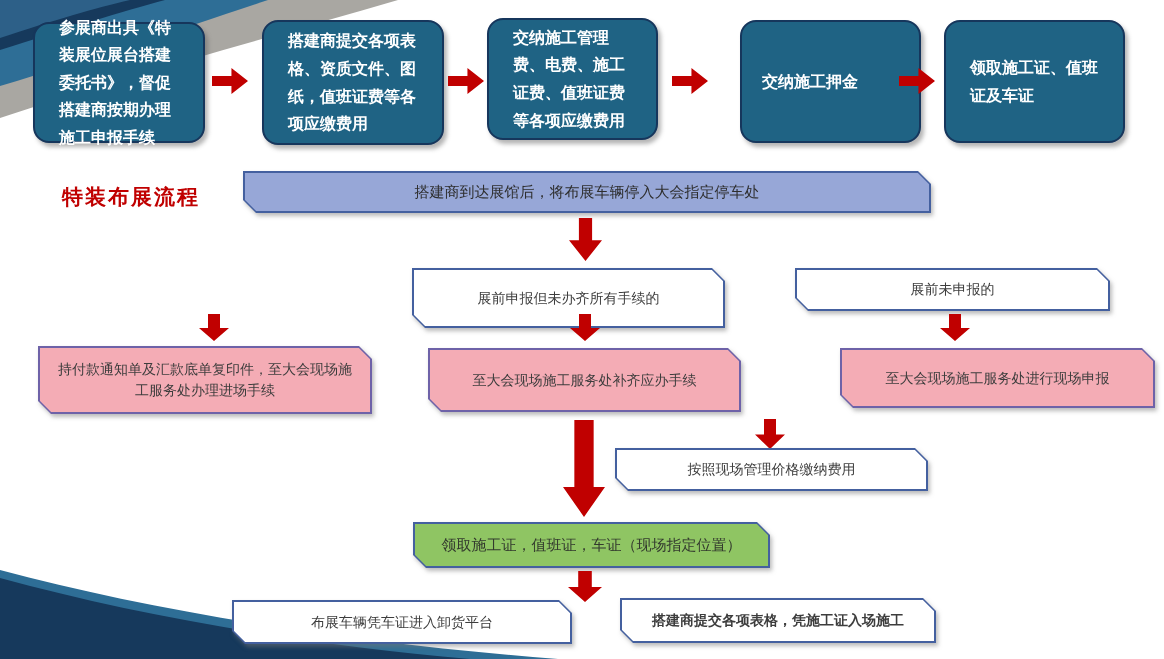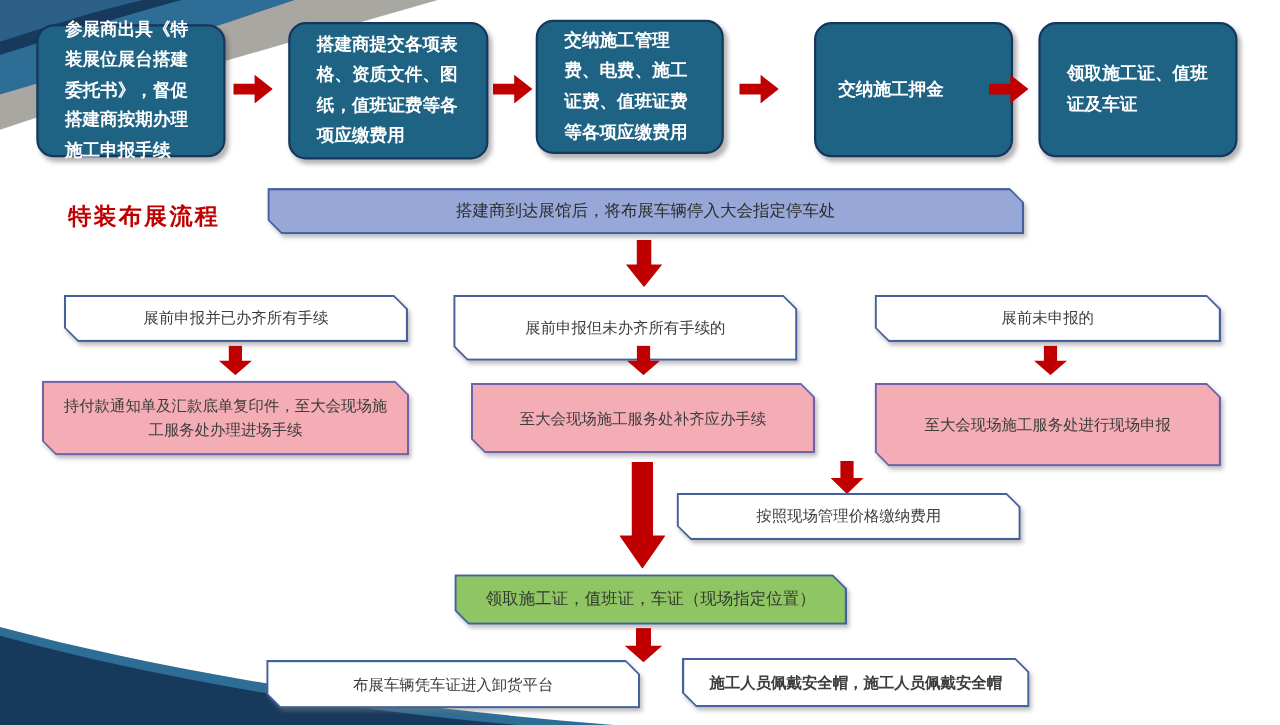--- a/index.html
+++ b/index.html
@@ -105,24 +105,20 @@
   </div>
 
   <div class="flow-title">特装布展流程</div>
 
   <div class="snip v-banner" style="left:243px; top:171px; width:688px; height:42px;">
     <div class="bg"></div>
     <div class="label">搭建商到达展馆后，将布展车辆停入大会指定停车处</div>
   </div>
   <div class="arrow-d" style="left:569px; top:218px; width:33px; height:43px;"></div>
 
-  <div class="snip v-white" style="left:58px; top:268px; width:313px; height:43px;">
-    <div class="bg"></div>
-    <div class="label">展前申报并已办齐所有手续</div>
-  </div>
   <div class="snip v-white" style="left:412px; top:268px; width:313px; height:60px;">
     <div class="bg"></div>
     <div class="label">展前申报但未办齐所有手续的</div>
   </div>
   <div class="snip v-white" style="left:795px; top:268px; width:315px; height:43px;">
     <div class="bg"></div>
     <div class="label">展前未申报的</div>
   </div>
 
   <div class="arrow-d" style="left:199px; top:314px; width:30px; height:27px;"></div>
@@ -130,41 +126,41 @@
   <div class="arrow-d" style="left:940px; top:314px; width:30px; height:27px;"></div>
 
   <div class="snip v-pink" style="left:38px; top:346px; width:334px; height:68px;">
     <div class="bg"></div>
     <div class="label">持付款通知单及汇款底单复印件，至大会现场施工服务处办理进场手续</div>
   </div>
   <div class="snip v-pink" style="left:428px; top:348px; width:313px; height:64px;">
     <div class="bg"></div>
     <div class="label">至大会现场施工服务处补齐应办手续</div>
   </div>
-  <div class="snip v-pink" style="left:795px; top:348px; width:315px; height:76px;">
+  <div class="snip v-pink" style="left:840px; top:348px; width:315px; height:60px;">
     <div class="bg"></div>
     <div class="label">至大会现场施工服务处进行现场申报</div>
   </div>
 
   <div class="arrow-d-long" style="left:563px; top:420px; width:42px; height:97px;"></div>
   <div class="arrow-d" style="left:755px; top:419px; width:30px; height:30px;"></div>
 
   <div class="snip v-white" style="left:615px; top:448px; width:313px; height:43px;">
     <div class="bg"></div>
     <div class="label">按照现场管理价格缴纳费用</div>
   </div>
 
   <div class="snip v-green" style="left:413px; top:522px; width:357px; height:46px;">
     <div class="bg"></div>
     <div class="label">领取施工证，值班证，车证（现场指定位置）</div>
   </div>
   <div class="arrow-d" style="left:568px; top:571px; width:34px; height:31px;"></div>
 
-  <div class="snip v-white" style="left:242px; top:600px; width:340px; height:44px;">
+  <div class="snip v-white" style="left:232px; top:600px; width:340px; height:44px;">
     <div class="bg"></div>
     <div class="label">布展车辆凭车证进入卸货平台</div>
   </div>
   <div class="snip v-white" style="left:620px; top:598px; width:316px; height:45px;">
     <div class="bg"></div>
-    <div class="label label-bold">施工人员佩戴安全帽，施工人员佩戴安全帽</div>
+    <div class="label label-bold">搭建商提交各项表格，凭施工证入场施工</div>
   </div>
 
 </div>
 
 </body></html>

